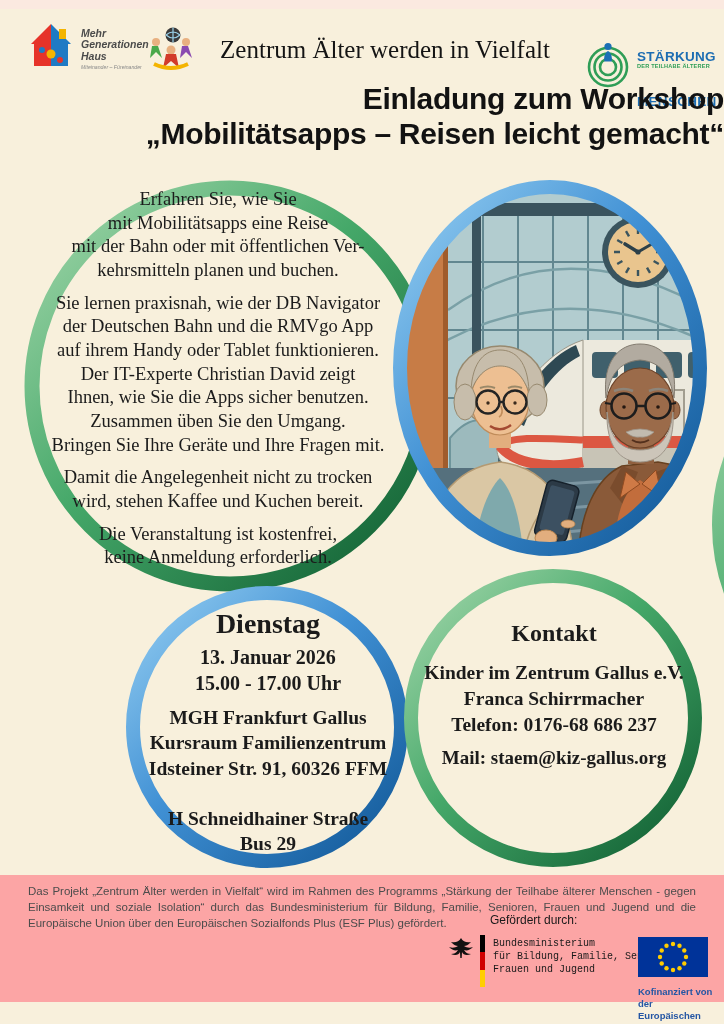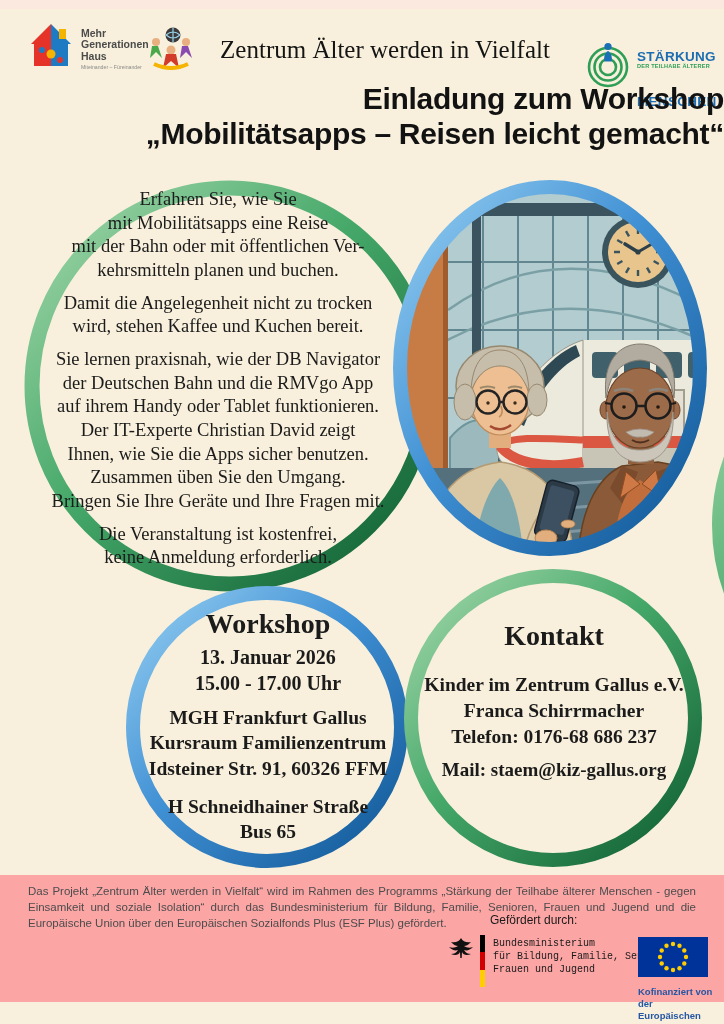--- a/index.html
+++ b/index.html
@@ -4,43 +4,43 @@
 <style>
   html,body{margin:0;padding:0;}
   .page{position:relative;width:724px;height:1024px;background:#f8f0dc;overflow:hidden;
         font-family:"Liberation Serif",serif;}
   .abs{position:absolute;}
   .pre{white-space:pre-line;}
   .top-strip{left:0;top:0;width:724px;height:9px;background:#fbe9e0;}
   
   .mgh{left:28px;top:22px;display:flex;align-items:flex-start;}
   .mgh-text{margin-left:7px;font-family:"Liberation Sans",sans-serif;font-weight:bold;
-            font-size:10.5px;line-height:1.08;color:#4b4b4b;padding-top:6px;}
+            font-size:10.5px;line-height:1.08;color:#4b4b4b;padding-top:6px;font-style:italic;}
   .mgh-tagline{font-size:5.2px;font-weight:normal;color:#8a8a8a;margin-top:3px;}
   .kiz{left:146px;top:26px;}
   .header-title{left:200px;top:36px;width:370px;text-align:center;font-size:25px;color:#141414;}
   .staerkung{left:586px;top:20px;display:flex;align-items:center;}
   .staerkung-text{margin-left:5px;font-family:"Liberation Sans",sans-serif;font-weight:bold;line-height:1.02;padding-top:4px;}
   .st1,.st3{font-size:13.5px;color:#1d6db2;letter-spacing:.3px;margin-top:26px;}
   .st2{font-size:5.6px;color:#2f9e57;letter-spacing:.2px;}
   
   .main-title{left:0;top:81px;width:724px;text-align:right;
       font-family:"Liberation Sans",sans-serif;font-weight:bold;font-size:30px;
       line-height:1.18;letter-spacing:-0.3px;color:#121212;z-index:2;}
   
   .txt{z-index:2;text-align:center;color:#1b1b1b;font-family:Liberation Serif, serif;}
   .info-text{left:22px;top:188px;width:392px;font-size:18.5px;line-height:1.28;}
   .info-text p{margin:0 0 9px 0;}
   .date-text{left:134px;top:608px;width:268px;font-weight:bold;}
   .date-heading{font-size:28px;margin-bottom:4px;}
   .date-dt{font-size:20px;line-height:1.3;margin-bottom:9px;}
-  .date-loc{font-size:19.5px;line-height:1.3;margin-bottom:13px;}
+  .date-loc{font-size:19.5px;line-height:1.3;margin-bottom:25px;}
   .date-transit{font-size:19.5px;line-height:1.3;}
   .contact-text{left:398px;top:620px;width:312px;font-weight:bold;}
-  .contact-heading{font-size:28px;margin-bottom:20px;}
+  .contact-heading{font-size:24px;margin-bottom:13px;}
   .contact-org{font-size:19.5px;line-height:1.33;margin-bottom:9px;}
   .contact-mail{font-size:19px;margin-bottom:20px;}
   .contact-web{font-size:19px;}
   
   .canvas{left:0;top:0;z-index:1;}
   
   .footer{left:0;top:875px;width:724px;height:127px;background:#fca5a5;z-index:3;}
   .funding-note{position:absolute;left:28px;top:8px;width:668px;text-align:justify;
       font-family:"Liberation Sans",sans-serif;font-size:11.5px;line-height:1.4;color:#4c4c4c;}
   .gefoerdert{position:absolute;left:490px;top:38px;font-family:"Liberation Sans",sans-serif;
@@ -286,42 +286,42 @@
     <circle cx="267" cy="727" r="134" fill="none" stroke="url(#gB)" stroke-width="14"></circle>
 
     <circle cx="553" cy="718" r="142" fill="none" stroke="url(#gG)" stroke-width="14"></circle>
   </svg>
 
   <div class="abs txt info-text">
     <p class="pre">Erfahren Sie, wie Sie
 mit Mobilitätsapps eine Reise
 mit der Bahn oder mit öffentlichen Ver-
 kehrsmitteln planen und buchen.</p>
-    <p class="pre">Damit die Angelegenheit nicht zu trocken
-wird, stehen Kaffee und Kuchen bereit.</p>
     <p class="pre">Sie lernen praxisnah, wie der DB Navigator
 der Deutschen Bahn und die RMVgo App
 auf ihrem Handy oder Tablet funktionieren.
 Der IT-Experte Christian David zeigt
 Ihnen, wie Sie die Apps sicher benutzen.
 Zusammen üben Sie den Umgang.
 Bringen Sie Ihre Geräte und Ihre Fragen mit.</p>
+    <p class="pre">Damit die Angelegenheit nicht zu trocken
+wird, stehen Kaffee und Kuchen bereit.</p>
     <p class="pre">Die Veranstaltung ist kostenfrei,
 keine Anmeldung erforderlich.</p>
   </div>
 
   <div class="abs txt date-text">
-    <div class="date-heading">Workshop</div>
+    <div class="date-heading">Dienstag</div>
     <div class="date-dt pre">13. Januar 2026
 15.00 - 17.00 Uhr</div>
     <div class="date-loc pre">MGH Frankfurt Gallus
 Kursraum Familienzentrum
 Idsteiner Str. 91, 60326 FFM</div>
     <div class="date-transit pre">H Schneidhainer Straße
-Bus 65</div>
+Bus 29</div>
   </div>
 
   <div class="abs txt contact-text">
     <div class="contact-heading">Kontakt</div>
     <div class="contact-org pre">Kinder im Zentrum Gallus e.V.
 Franca Schirrmacher
 Telefon: 0176-68 686 237</div>
     <div class="contact-mail">Mail: staem@kiz-gallus.org</div>
   </div>
 

